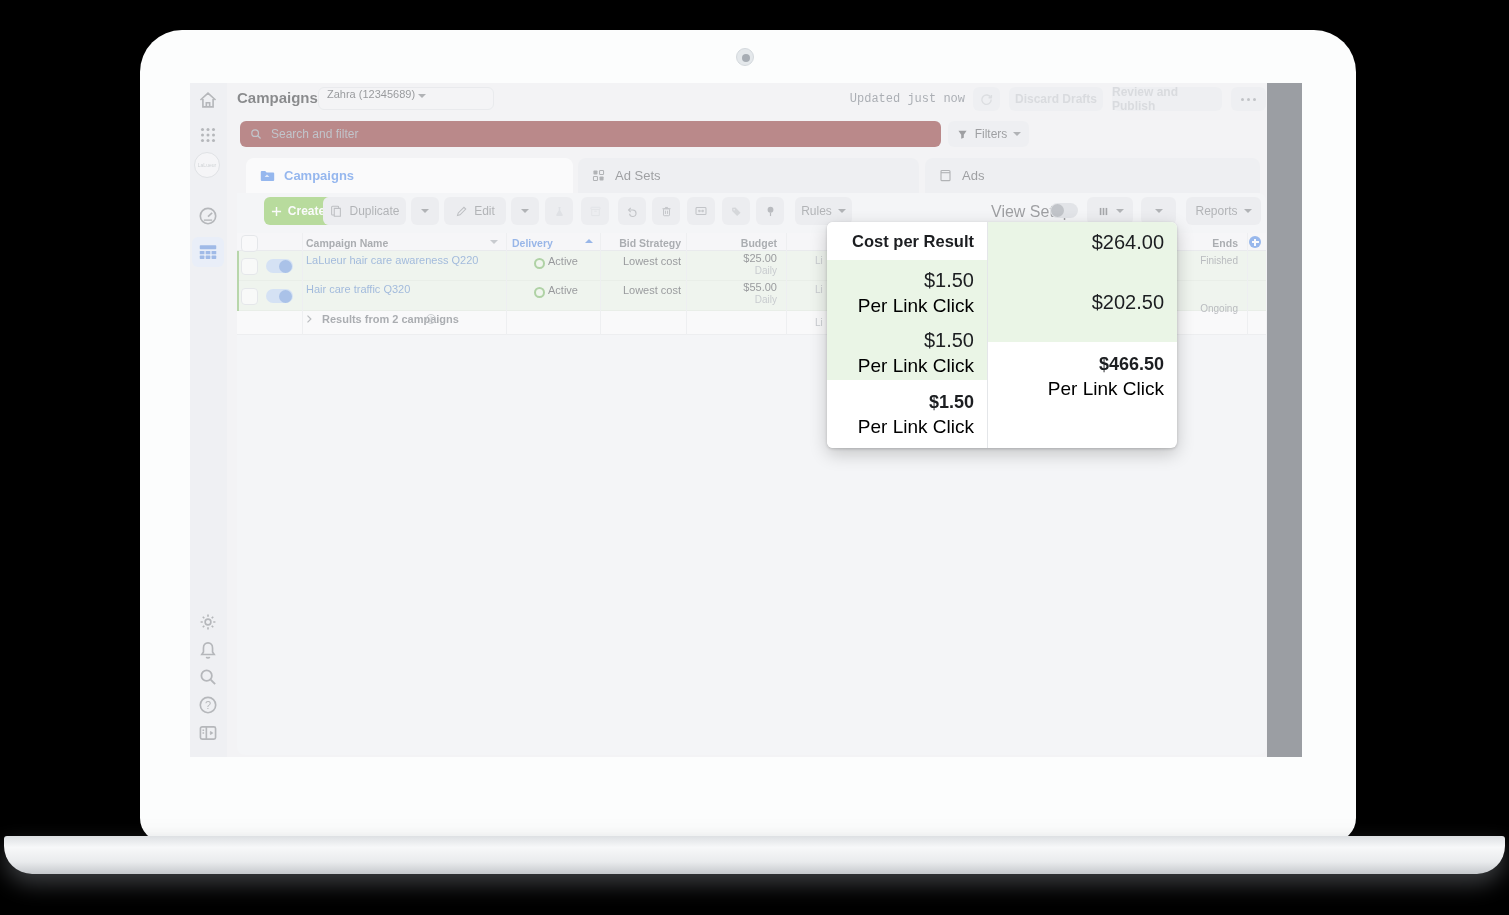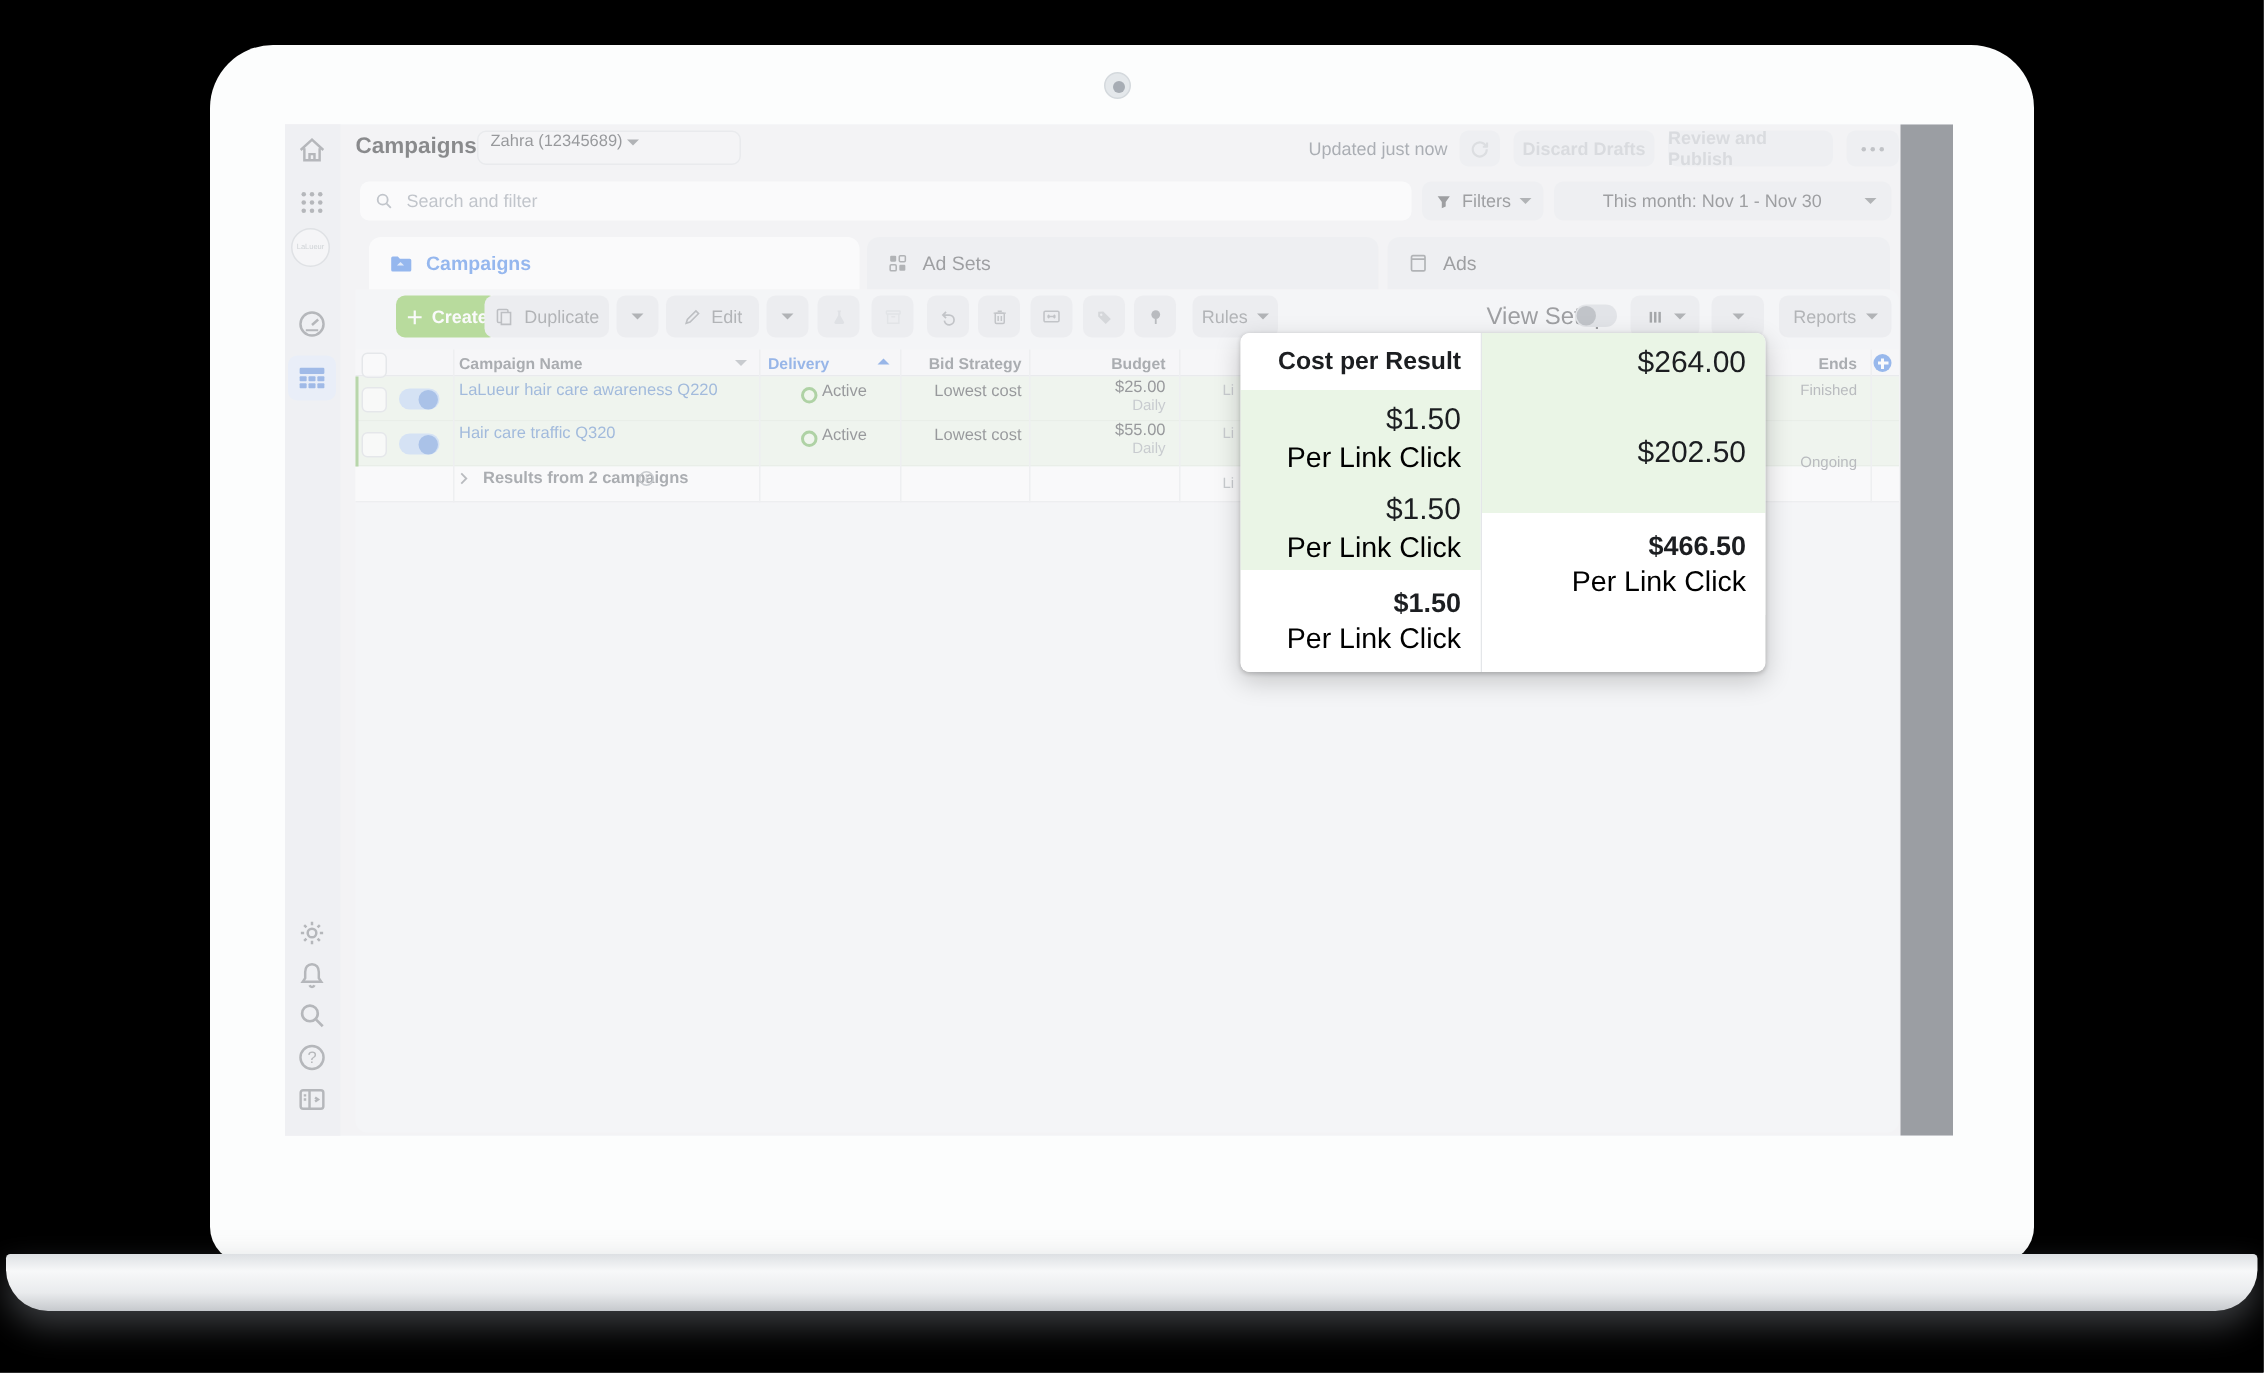--- a/index.html
+++ b/index.html
@@ -18,26 +18,26 @@
   .sidebar{left:190px;top:83px;width:37px;height:674px;background:#e9ebee;}
   .side-ic{left:197px;width:22px;height:22px;color:#75797e;}
   .side-active{left:192px;top:237px;width:32px;height:30px;border-radius:6px;background:#dce7f8;}
   .avatar{left:194px;top:152px;width:26px;height:26px;border-radius:50%;border:1px solid #c9cdd2;
           color:#aab0b5;font-size:5px;display:flex;align-items:center;justify-content:center;background:#f4f5f6;}
   
   .page-title{left:237px;top:89px;font-size:15px;font-weight:bold;color:#1c1e21;}
   .pill{border-radius:6px;background:#e7e9ec;display:flex;align-items:center;}
   .acct{left:318px;top:87px;width:176px;height:23px;background:#f2f3f5;border:1px solid #dcdfe2;
         font-size:11px;color:#3a3d41;padding:0 8px;justify-content:space-between;border-radius:6px;}
-  .updated{left:845px;top:92px;width:120px;text-align:right;font-size:12px;color:#606770;}
+  .updated{left:845px;top:92px;width:120px;text-align:right;font-size:12px;color:#606770;font-family:Liberation Mono, monospace;}
   .hbtn{height:24px;top:87px;font-size:12px;color:#bdc1c6;justify-content:center;font-weight:bold;}
   .dots3{display:flex;gap:3px;}
   .dots3 i{width:3px;height:3px;border-radius:50%;background:#8d9197;display:block;}
   
-  .searchbar{left:240px;top:121px;width:701px;height:26px;background:#ffffff;border-radius:6px;
+  .searchbar{left:240px;top:121px;width:701px;height:26px;background:#7f1d1d;border-radius:6px;
              display:flex;align-items:center;padding:0 9px;gap:8px;}
   .searchbar span{font-size:12px;color:#8d949e;}
   .fbtn{top:121px;height:26px;font-size:12px;color:#46494d;gap:6px;justify-content:center;}
   .caret{width:0;height:0;border-left:4px solid transparent;border-right:4px solid transparent;border-top:4.5px solid #6d7175;display:inline-block;}
   .caret-up{width:0;height:0;border-left:4px solid transparent;border-right:4px solid transparent;border-bottom:4.5px solid #3a76d8;display:inline-block;}
   
   .tab{top:158px;height:35px;border-radius:8px 8px 0 0;display:flex;align-items:center;gap:9px;padding:0 13px;font-size:13px;}
   .tab.on{background:#fff;color:#3578e5;font-weight:bold;}
   .tab.off{background:#e7e9ec;color:#46494d;}
   .card{left:237px;top:193px;width:1029px;height:562px;background:#f3f4f6;border-radius:0 8px 8px 8px;}
@@ -202,24 +202,20 @@
       </svg>
     <span>Search and filter</span>
   </div>
   <div class="abs pill fbtn" style="left:948px;width:81px;">
     <svg viewBox="0 0 16 16" width="13" height="13">
         <path d="M3 3.5h10L9.6 8.3v3.6l-3.2 1.4V8.3z" fill="#46494d"></path>
       </svg>
     <span>Filters</span>
     <span class="caret"></span>
   </div>
-  <div class="abs pill fbtn" style="left:1036px;width:225px;padding:0 10px;justify-content:space-between;">
-    <span style="flex:1;text-align:center;">This month: Nov 1 - Nov 30</span>
-    <span class="caret"></span>
-  </div>
 
   <div class="abs tab on" style="left:246px;width:327px;">
     <svg viewBox="0 0 16 16" width="16" height="16">
         <path d="M1.8 4a1 1 0 0 1 1-1h3.4l1.4 1.5h6.6a1 1 0 0 1 1 1V12a1 1 0 0 1-1 1H2.8a1 1 0 0 1-1-1z" fill="#3578e5"></path>
         <path d="M8 6.6 10.4 9H5.6z" fill="#cfe0fb"></path>
       </svg>
     <span>Campaigns</span>
   </div>
   <div class="abs tab off" style="left:925px;width:335px;">
     <svg viewBox="0 0 16 16" width="15" height="15" fill="none" stroke="#6d7175" stroke-width="1.2">

